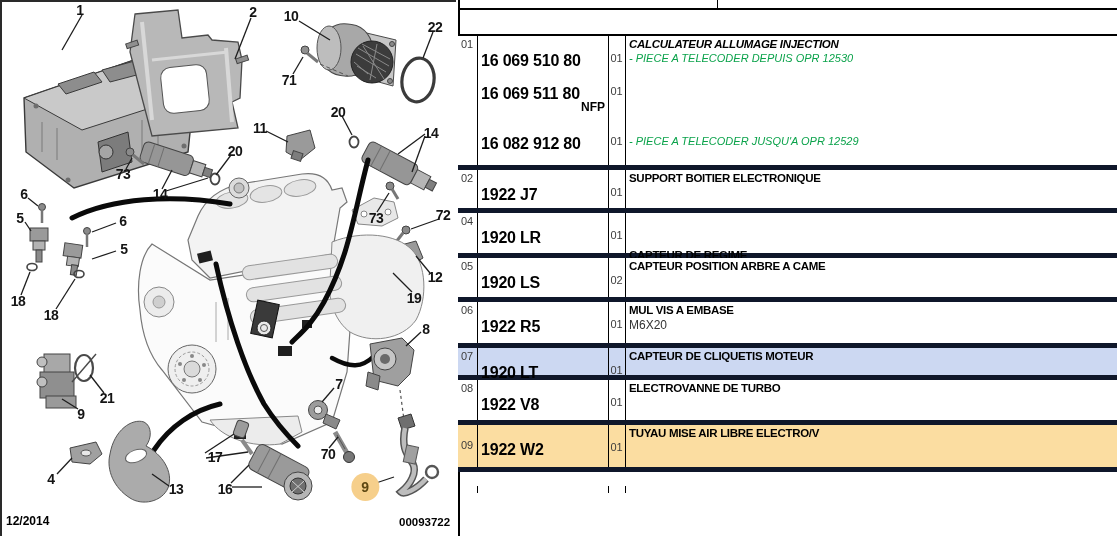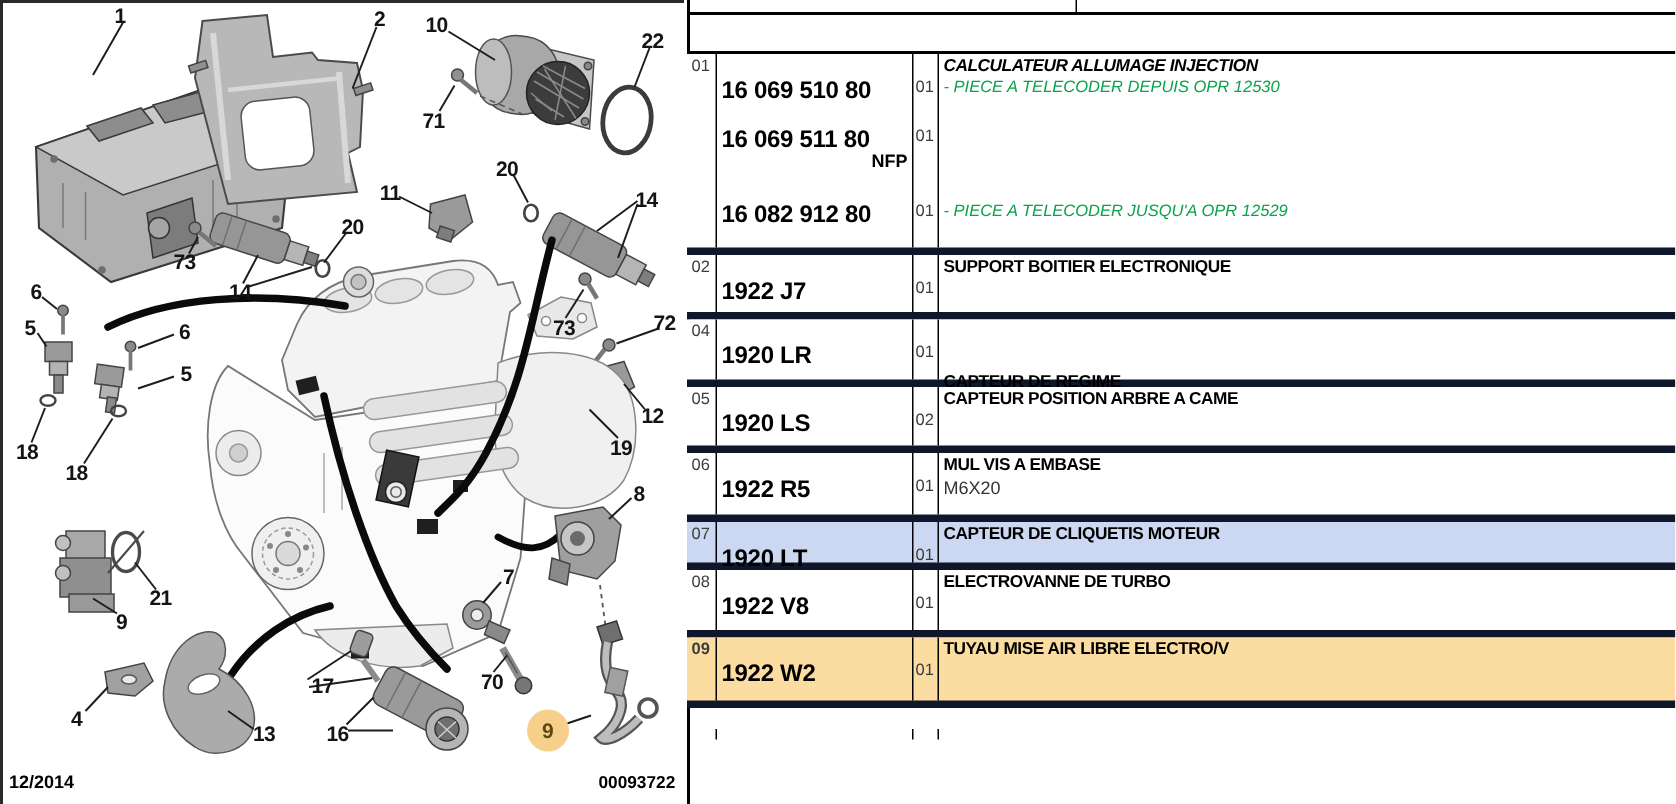--- a/index.html
+++ b/index.html
@@ -405,21 +405,21 @@
           <div class="vline" style="left: 167px;"></div>
           <span class="c-ref" style="left: 3px; top: 2px;">08</span>
           <span class="c-desc" style="left: 171px; top: 2px;">ELECTROVANNE DE TURBO</span>
           <span class="c-pn" style="left: 23px; top: 16px;">1922 V8</span>
           <span class="c-qty" style="left: 150px; top: 16px; width: 17px;">01</span>
         </div>
         <div class="t-row hl-orange" style="height: 47px;">
           <div class="vline" style="left: 19px;"></div>
           <div class="vline" style="left: 150px;"></div>
           <div class="vline" style="left: 167px;"></div>
-          <span class="c-ref" style="left: 3px; top: 2px; font-weight: bold;">09</span>
+          <span class="c-ref" style="left: 3px; top: 14px;">09</span>
           <span class="c-desc" style="left: 171px; top: 2px;">TUYAU MISE AIR LIBRE ELECTRO/V</span>
           <span class="c-pn" style="left: 23px; top: 16px;">1922 W2</span>
           <span class="c-qty" style="left: 150px; top: 16px; width: 17px;">01</span>
         </div>
       </div>
     <div class="stub" style="left:19px"></div>
     <div class="stub" style="left:150px"></div>
     <div class="stub" style="left:167px"></div>
   </div>
 </div>

